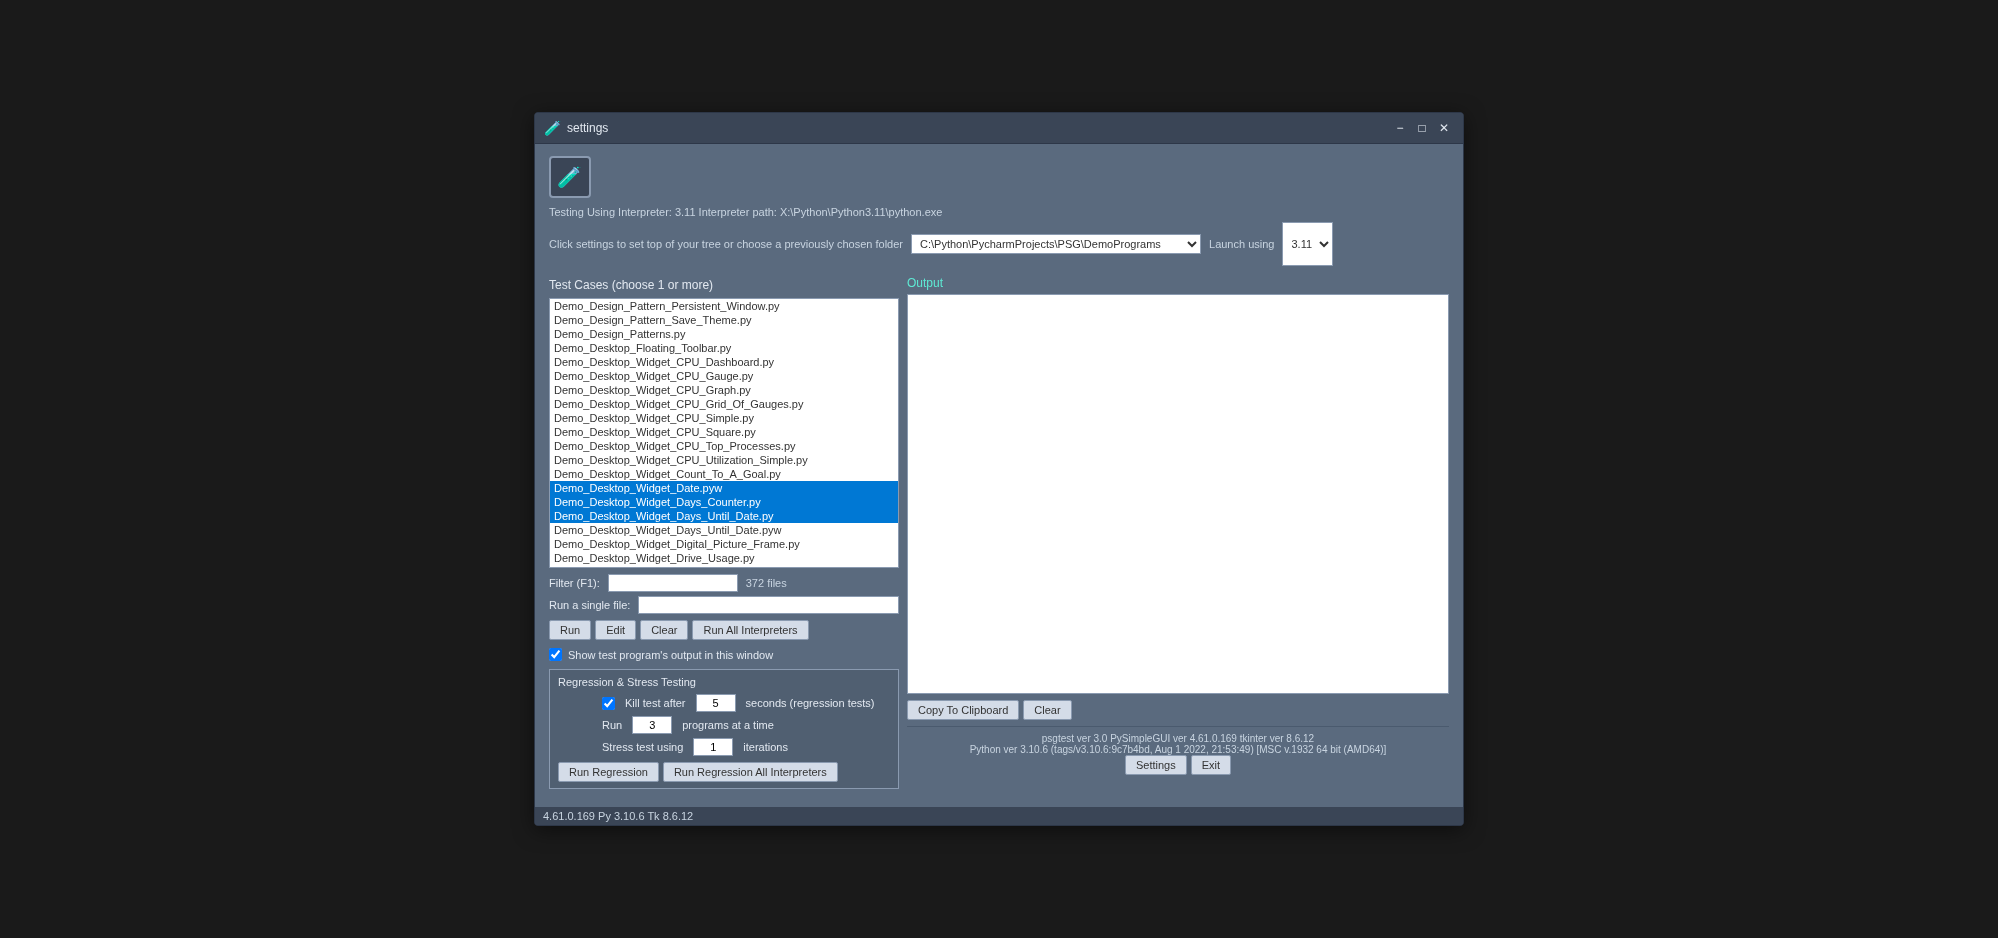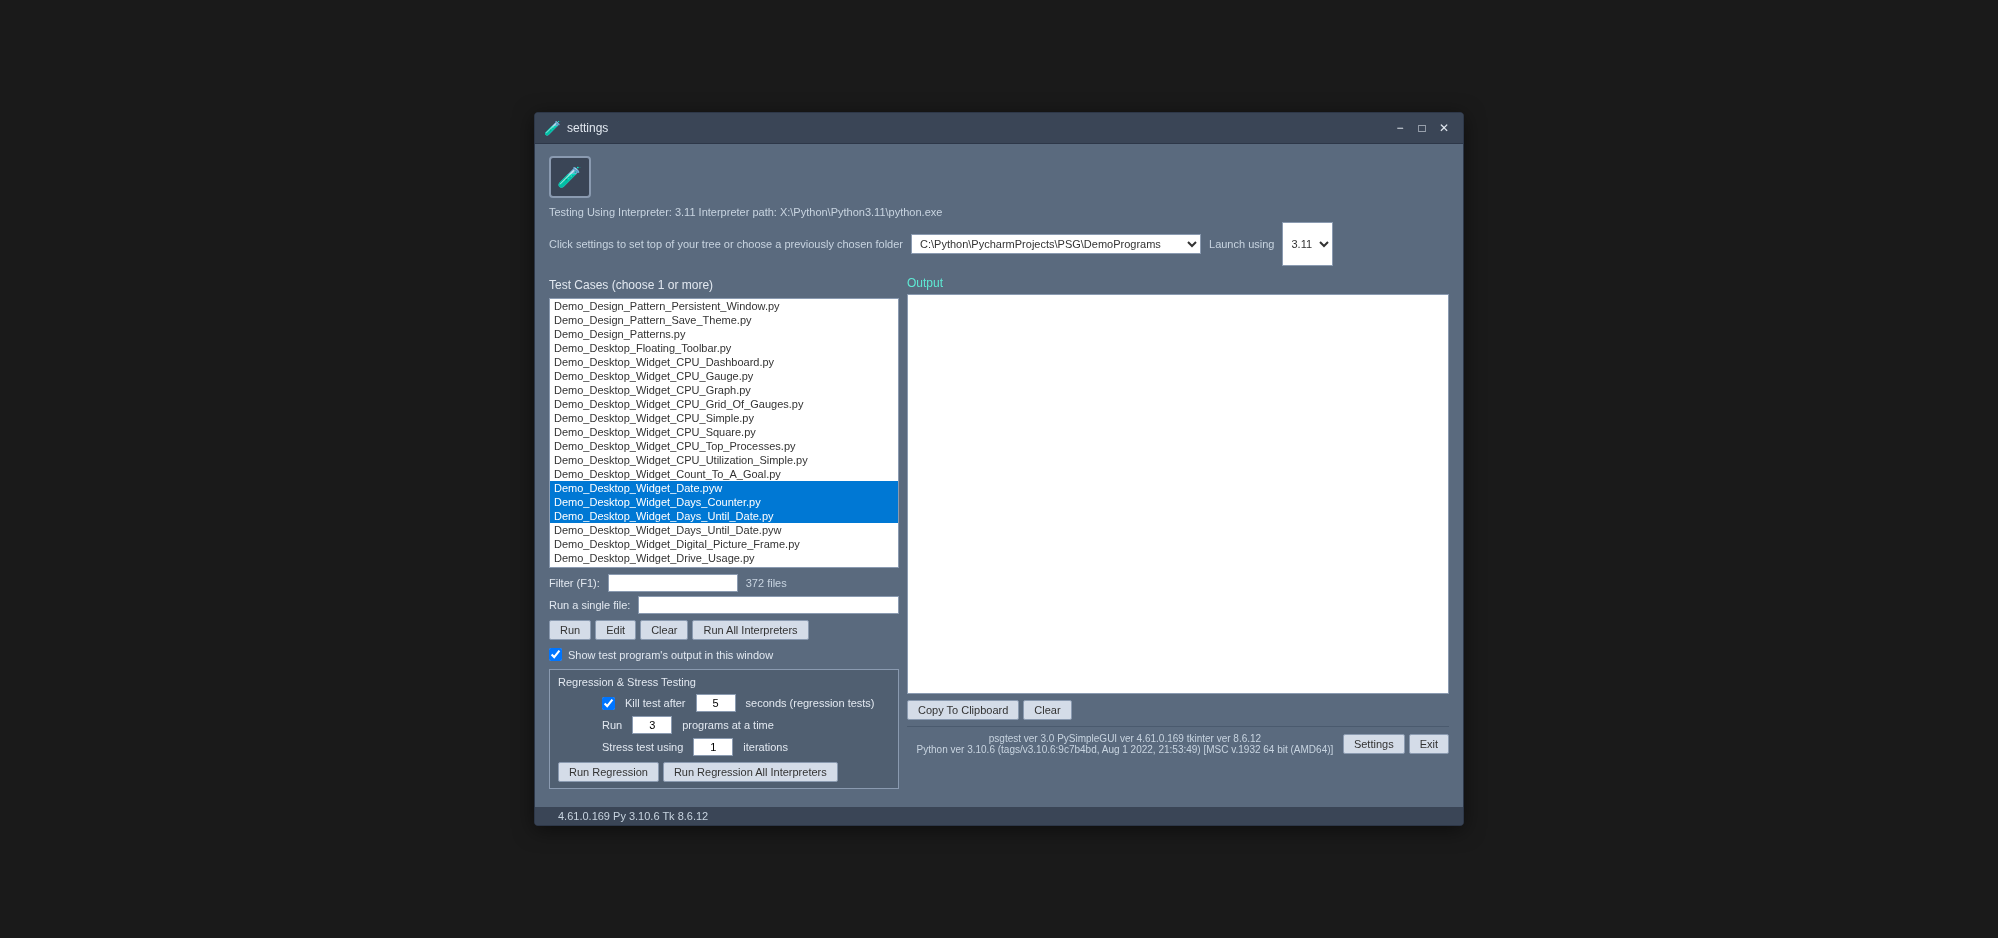--- a/index.html
+++ b/index.html
@@ -273,34 +273,35 @@
       color: #5eead4;
       font-size: 12px;
       margin-bottom: 4px;
     }
     .footer-row {
       display: flex;
       justify-content: space-between;
       align-items: center;
       padding-top: 6px;
       border-top: 1px solid #4a5a6e;
+      flex-direction: column;
     }
     .footer-info {
       color: #c8d4e0;
       font-size: 10px;
       text-align: center;
       flex: 1;
     }
     .settings-exit-row {
       display: flex;
       gap: 4px;
     }
     .status-bar {
       background: #3a4556;
-      padding: 3px 23px;
+      padding: 3px 8px;
       color: #c8d4e0;
       font-size: 11px;
     }
     input[type="checkbox"] {
       width: 13px;
       height: 13px;
       cursor: pointer;
     }
   </style>
 </head>

